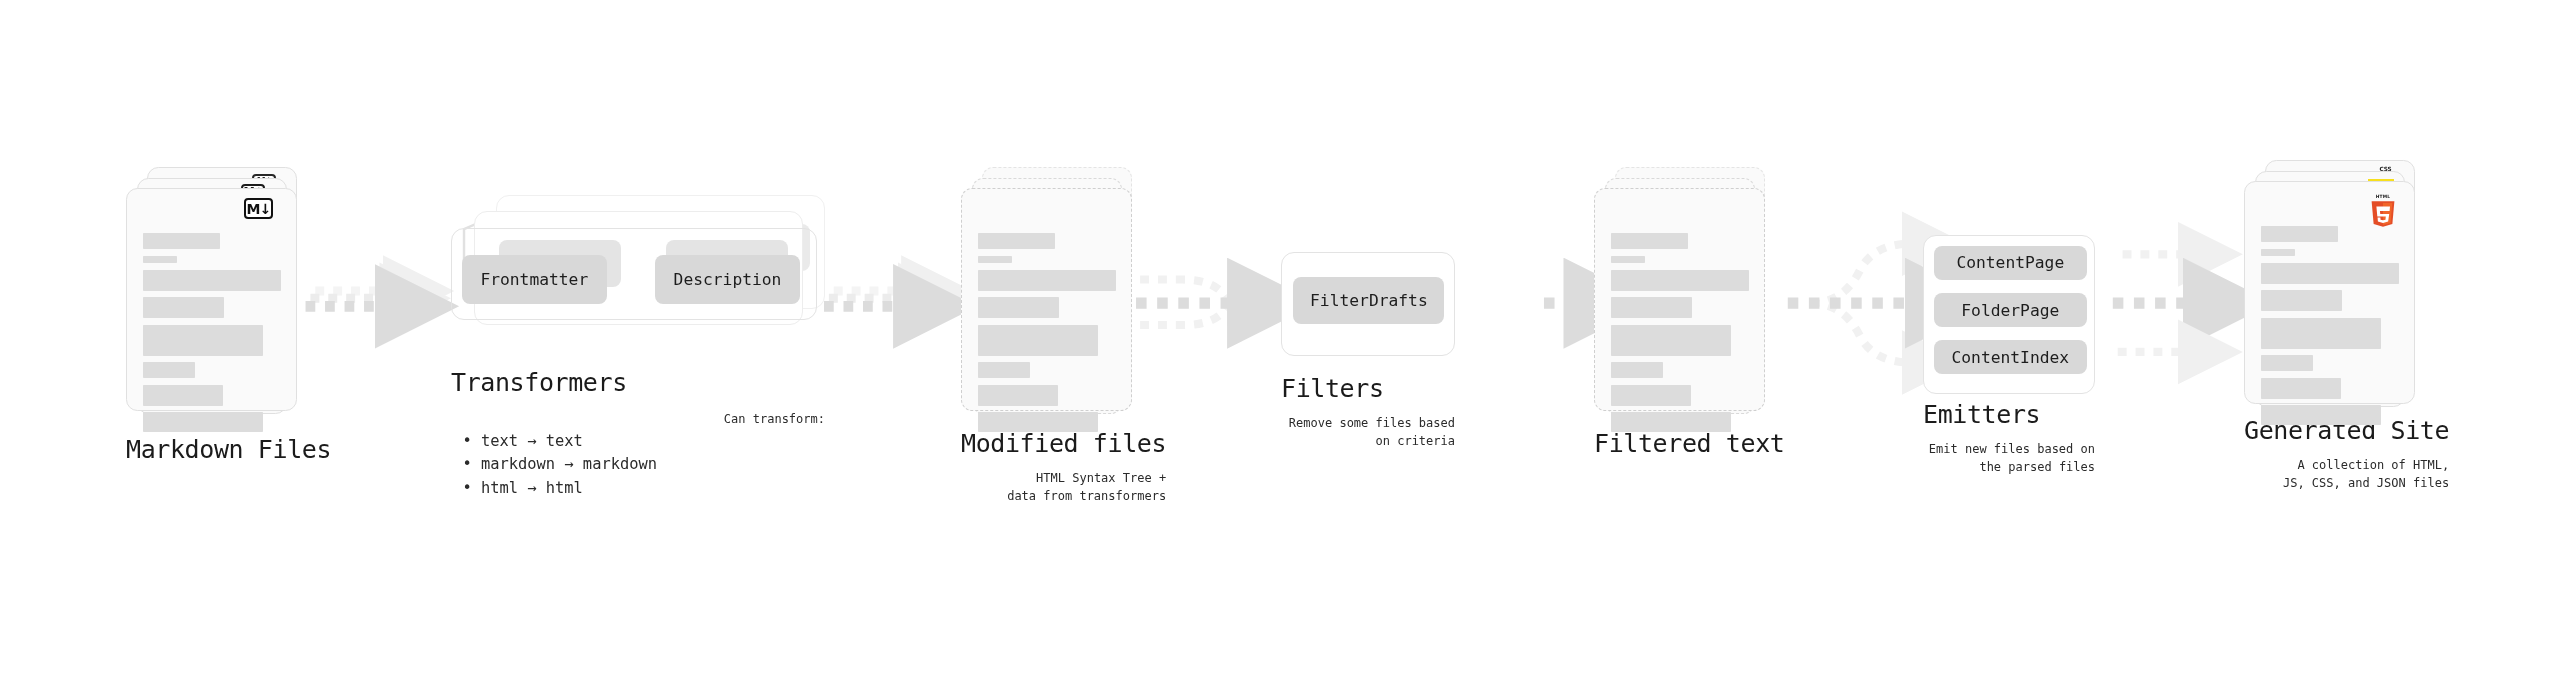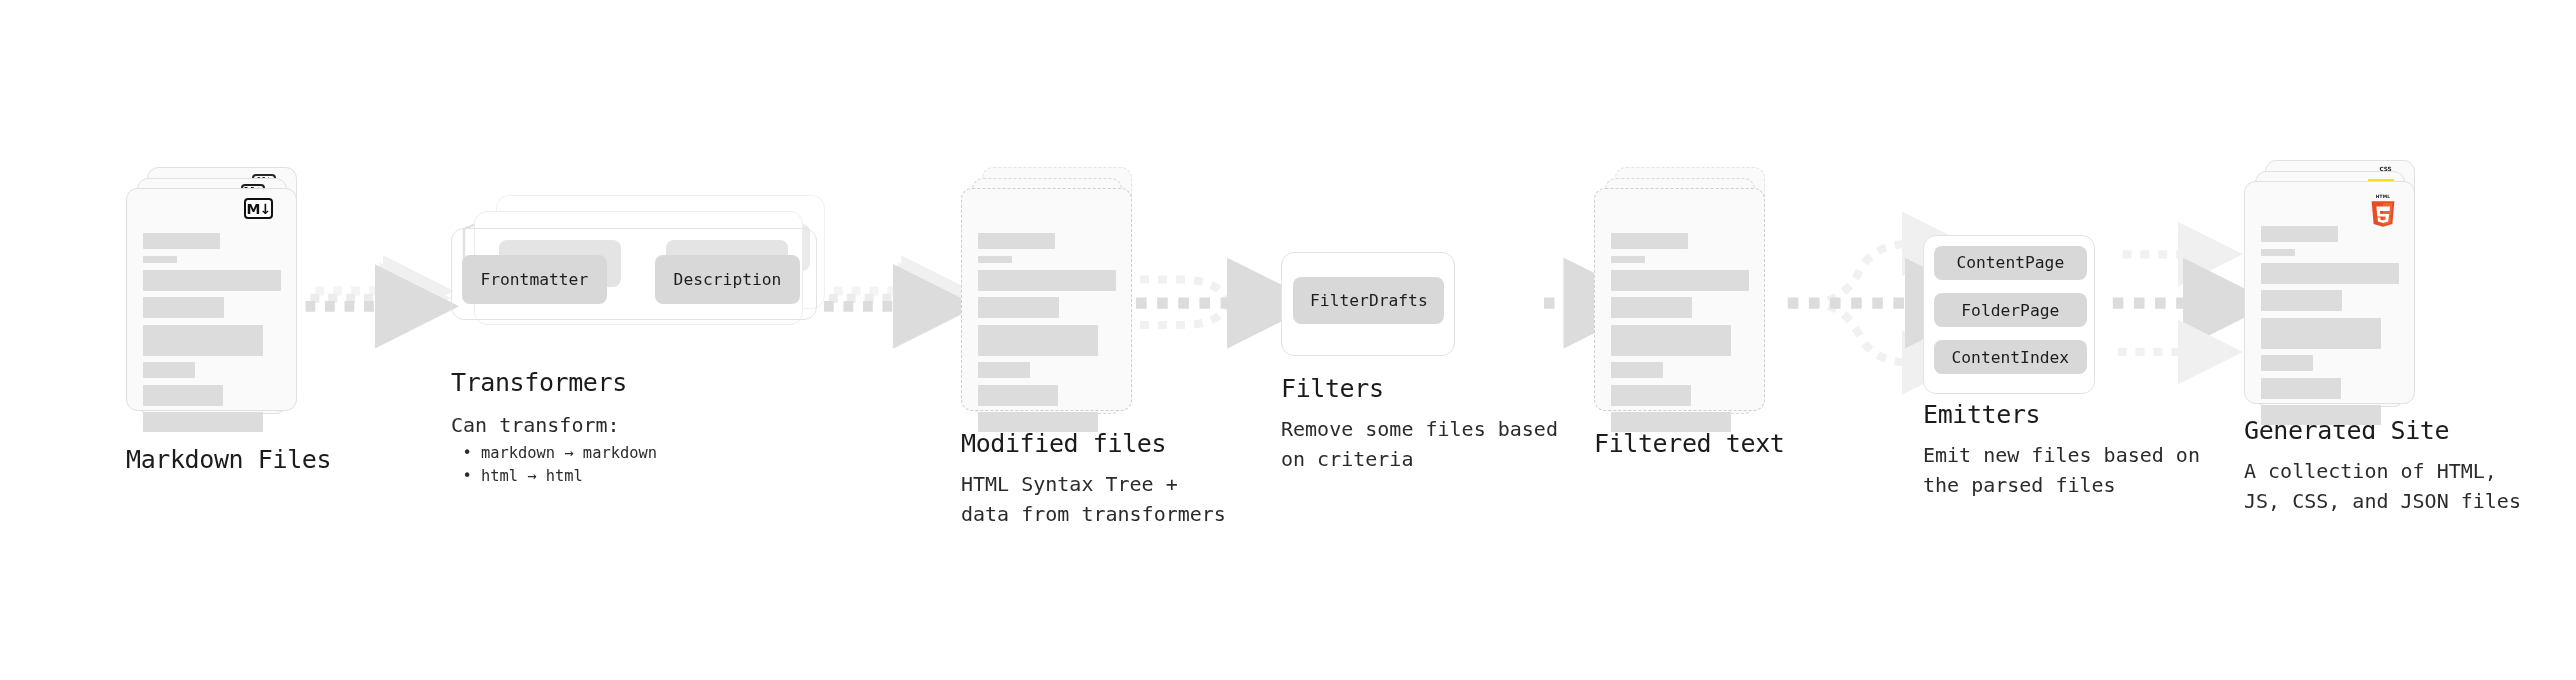--- a/index.html
+++ b/index.html
@@ -126,24 +126,25 @@
   
   .title {
     font-family: "DejaVu Sans Mono", "Liberation Mono", monospace;
     font-size: 25px;
     color: #1b1b1b;
     letter-spacing: -0.4px;
     white-space: nowrap;
   }
   .subtitle {
     font-family: "DejaVu Sans Mono", "Liberation Mono", monospace;
-    font-size: 20px;
+    font-size: 12px;
     color: #2b2b2b;
     line-height: 1.5;
     white-space: pre-line;
+    text-align: right;
   }
   .bullets {
     font-family: "DejaVu Sans Mono", "Liberation Mono", monospace;
     font-size: 15.4px;
     color: #2b2b2b;
     line-height: 1.55;
     margin: 0;
     padding: 0;
     list-style: none;
   }
@@ -255,21 +256,21 @@
         <div class="md-badge small">
             <span>M↓</span>
           </div>
       </div>
       <div class="badge" style="left:118px; top:31px; z-index:7;">
         <div class="md-badge">
             <span>M↓</span>
           </div>
       </div>
     </div>
-    <div class="title" style="margin-top:34px;">Markdown Files</div>
+    <div class="title" style="margin-top:24px;">Markdown Files</div>
   </div>
 
   <div class="stage" style="left:451px; top:195px;">
 
     <div class="parallel-note" style="left:81px; top:-1.6px;">Run in parallel</div>
 
     <div style="position:relative; width:374px; height:146px;">
 
       <div class="groupbox" style="left:45px; top:0px; width:329px; height:114px;
                   border-color:#f0f0f0;">
@@ -294,20 +295,21 @@
         </div>
         <div class="pill" style="position:absolute; left:203px; top:26px; width:145px; height:49px;">
           <span>Description</span>
         </div>
       </div>
     </div>
 
     <div class="title" style="margin-top:27px;">Transformers</div>
     <div class="subtitle" style="margin-top:13px;">Can transform:</div>
     <ul class="bullets" style="margin-top:1.6px;">
+      <li>text → text</li>
       <li>markdown → markdown</li>
       <li>html → html</li>
     </ul>
   </div>
 
   <div class="stage" style="left:961px; top:167px;">
     <div class="doc-stack">
       <div class="doc back2 dashed" style="border-color:#e4e4e4;"></div>
       <div class="doc back1 dashed" style="border-color:#d9d9d9;"></div>
       <div class="doc front dashed">

